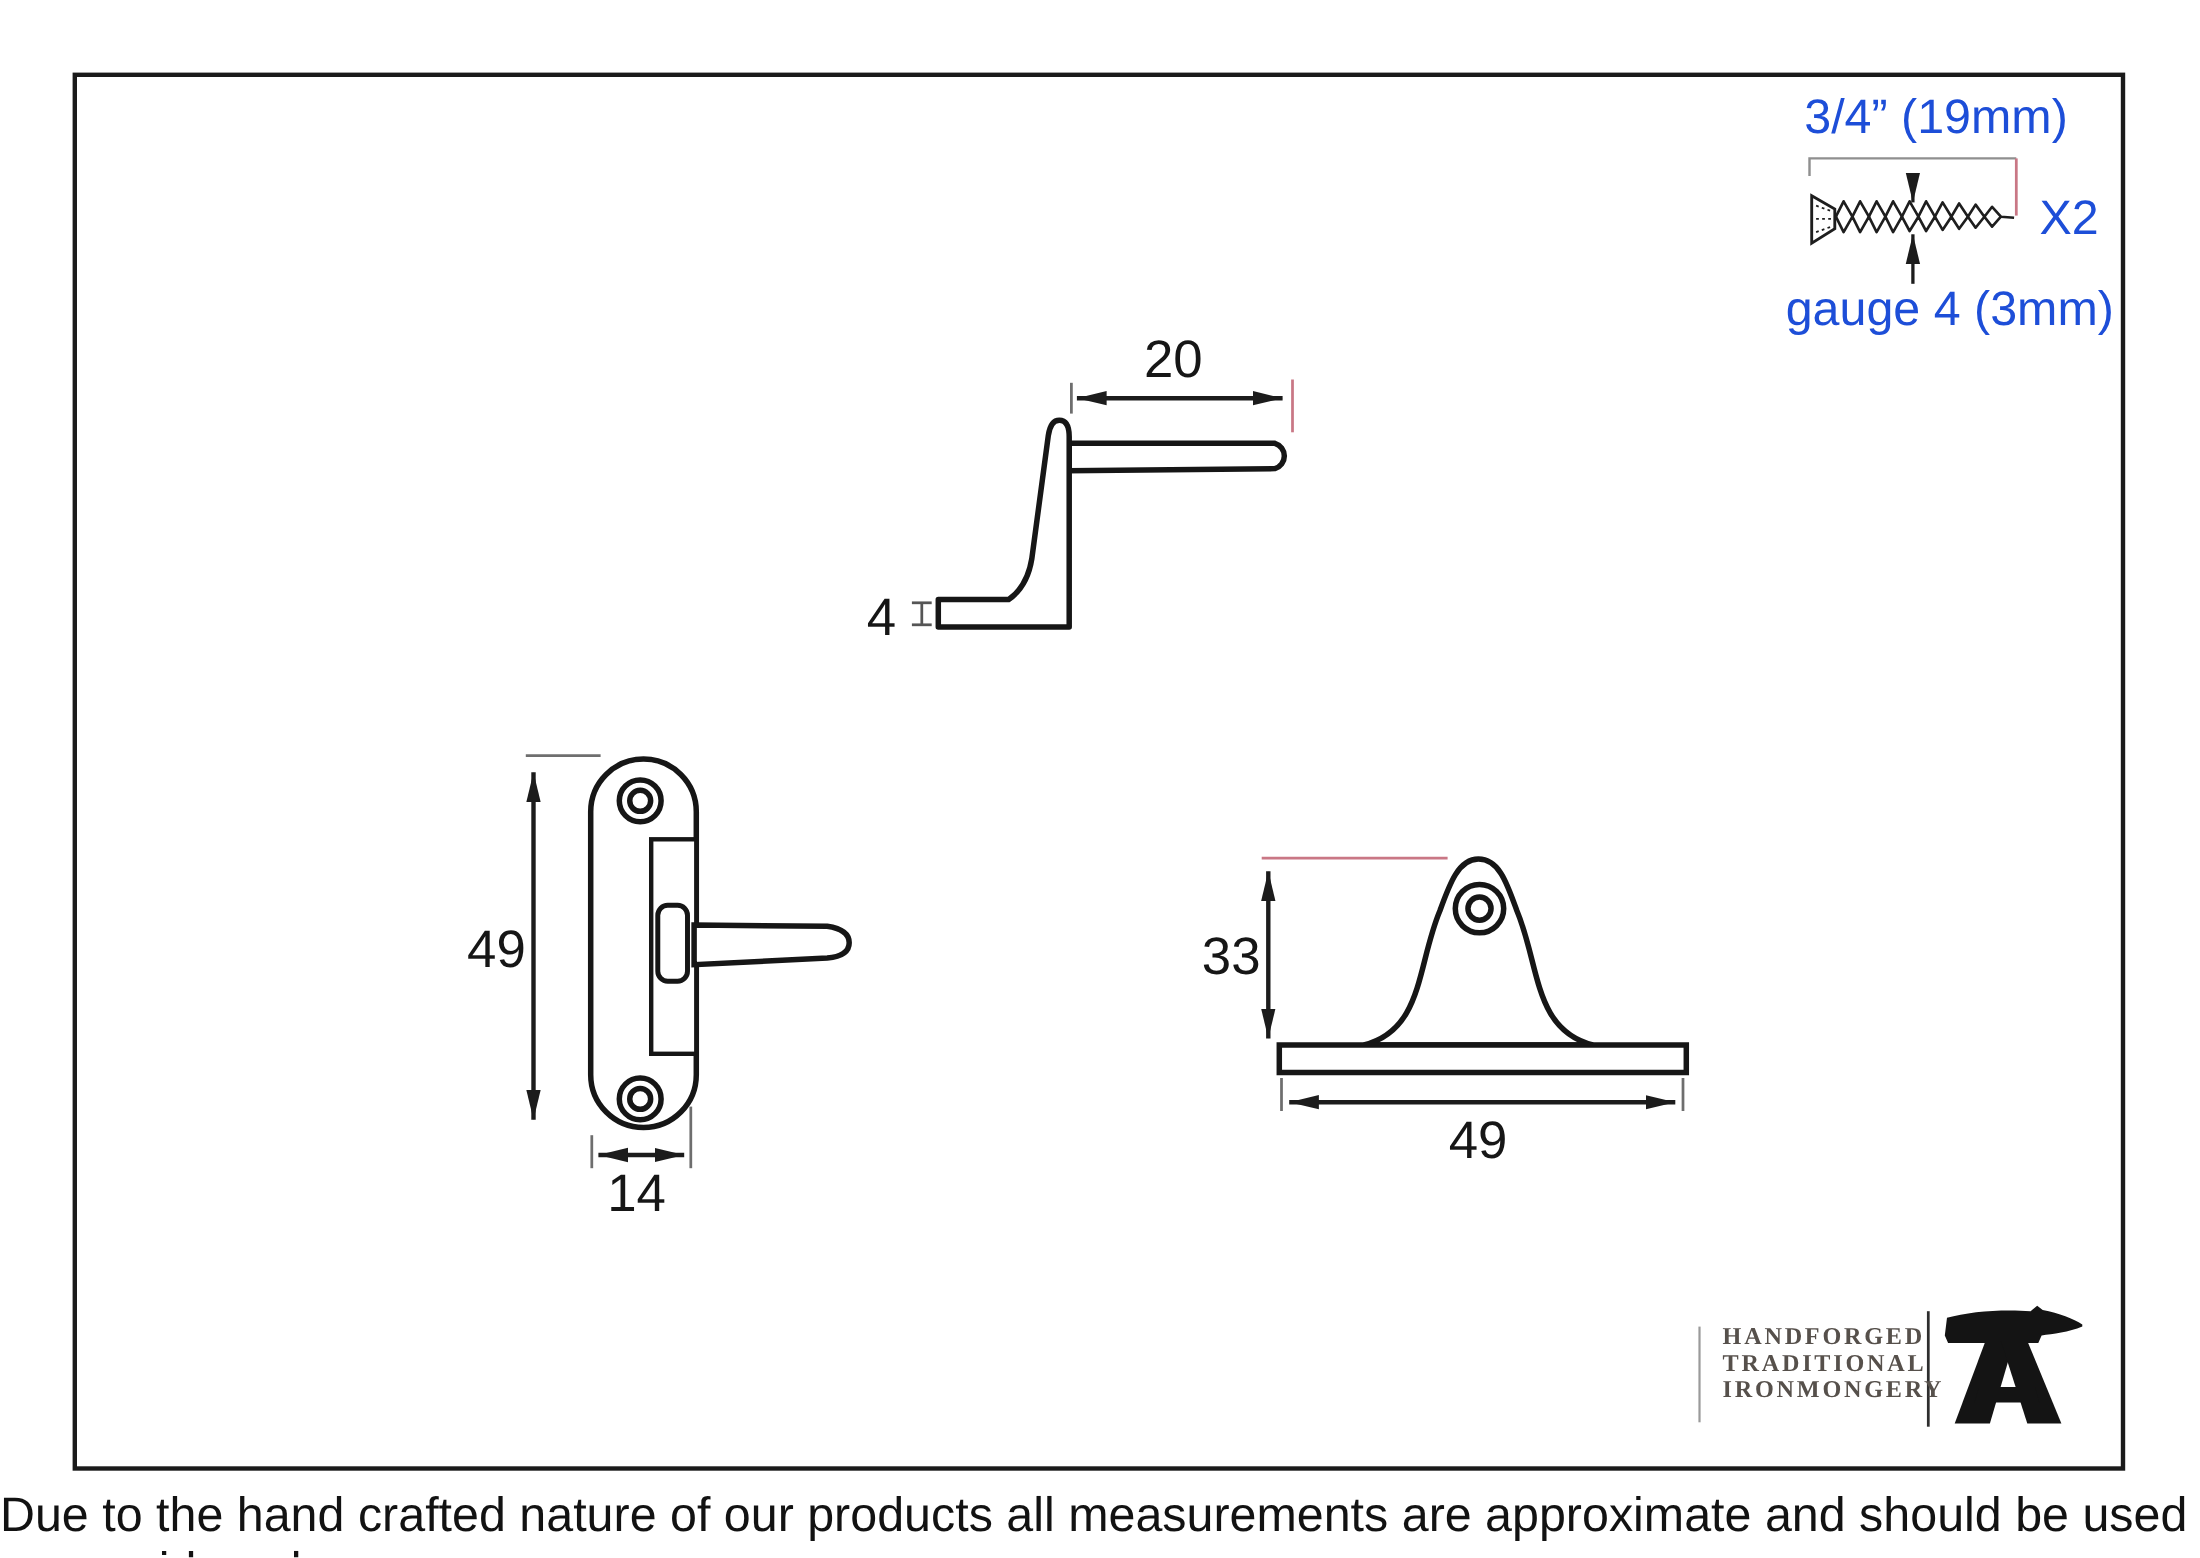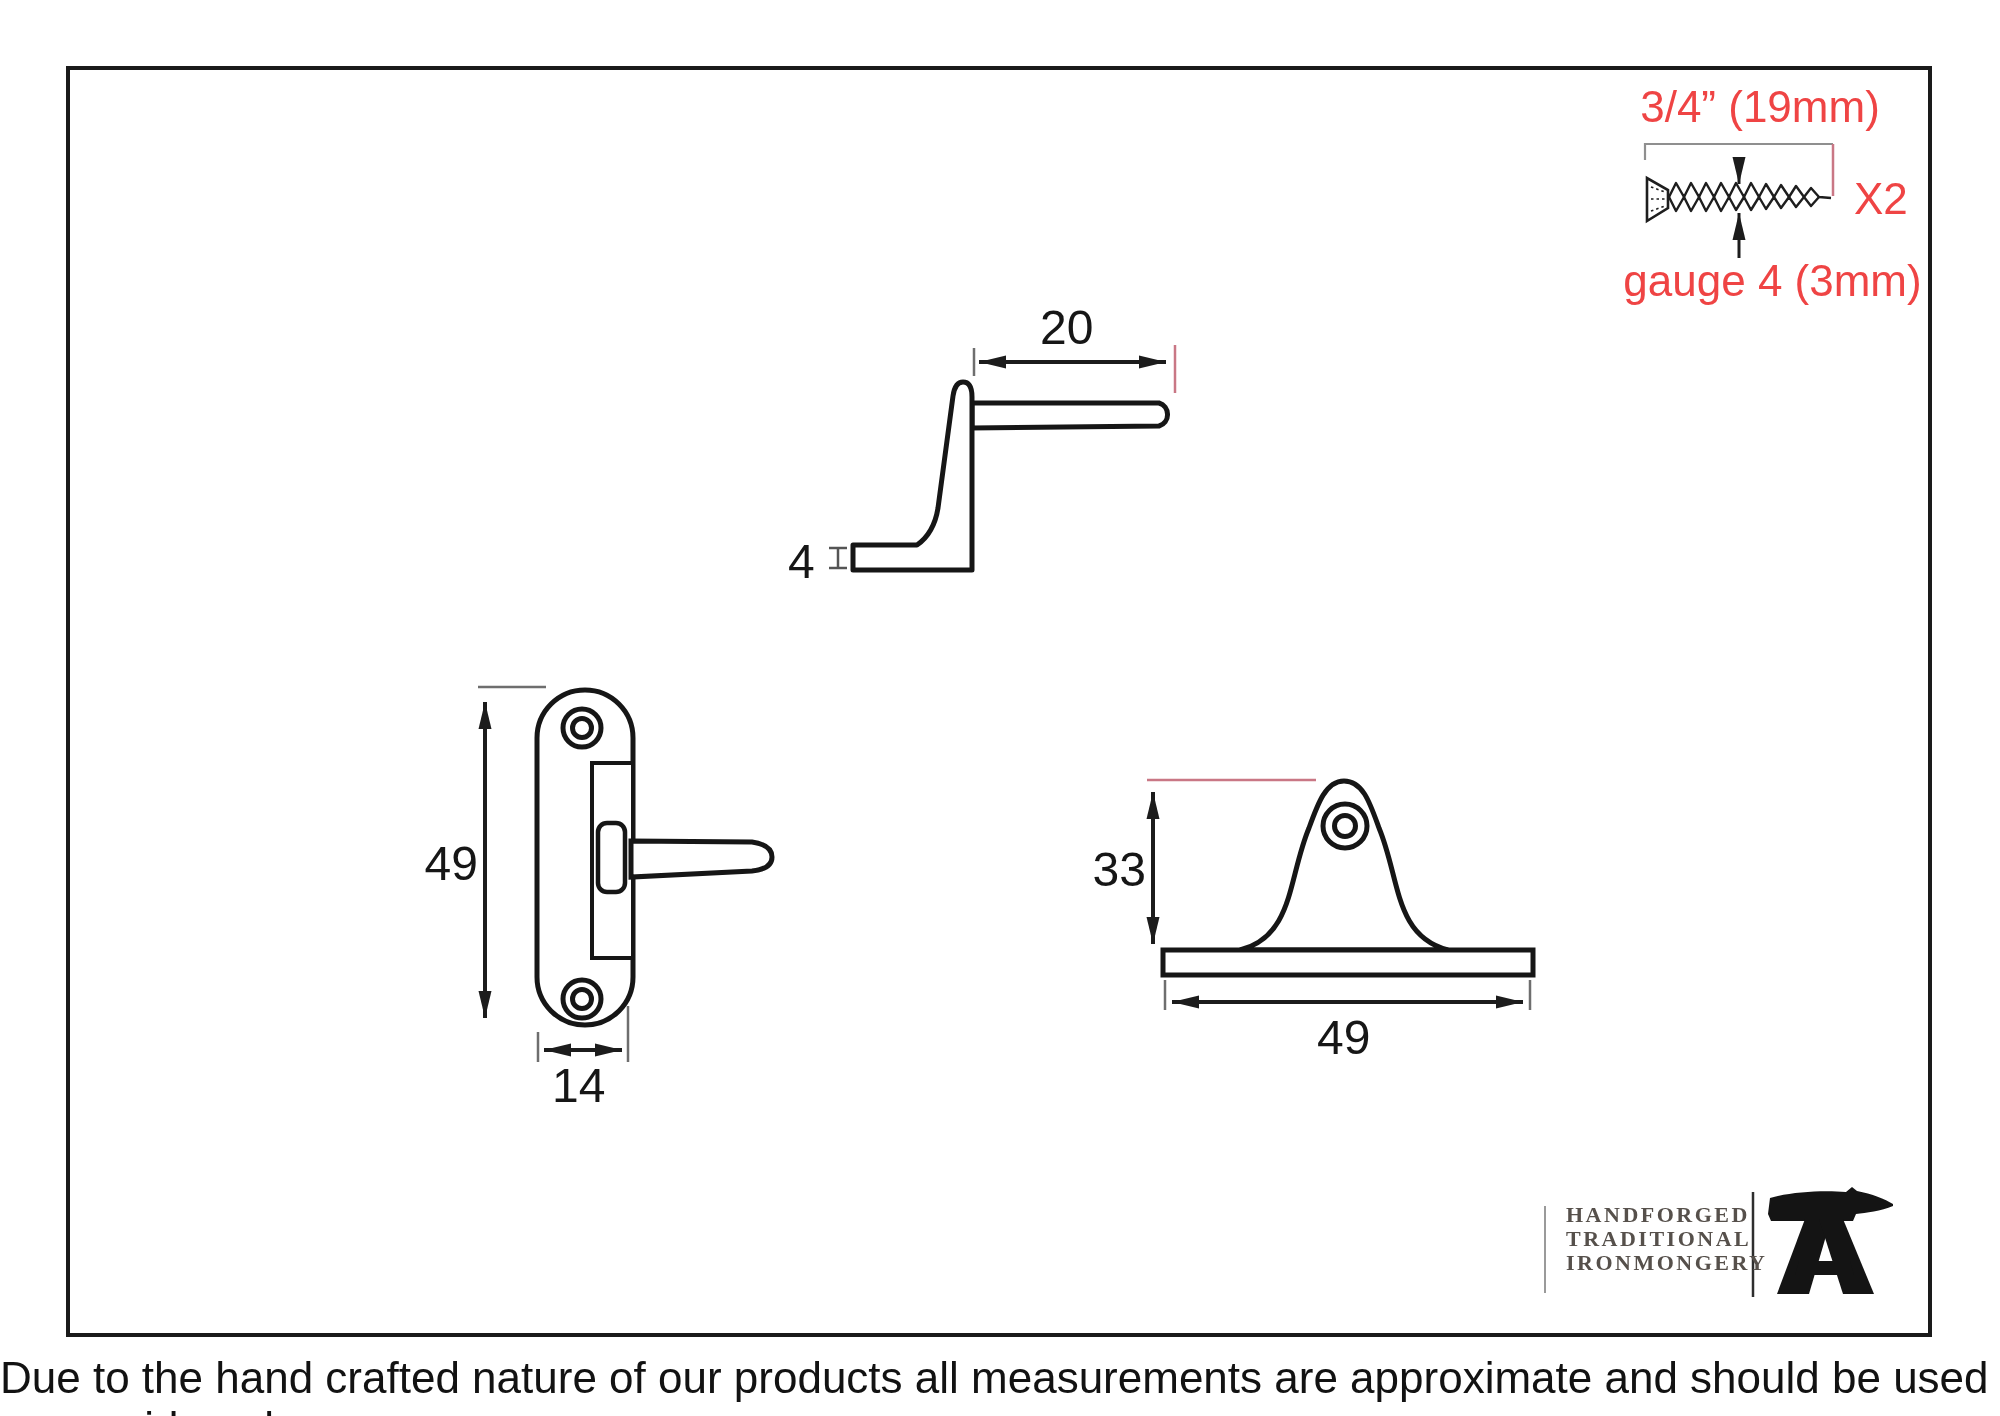--- a/index.html
+++ b/index.html
@@ -6,21 +6,21 @@
   .sheet{position:relative;width:2000px;height:1416px;background:#ffffff;overflow:hidden;
          font-family:"Liberation Sans",sans-serif;color:#161616;}
   .border-frame{position:absolute;left:66px;top:66px;width:1858px;height:1263px;
                 border:4px solid #1a1a1a;background:transparent;}
   .product-code{position:absolute;left:84px;top:84px;font-size:52px;font-weight:600;
                 letter-spacing:-1px;color:#121212;white-space:nowrap;}
   .drawing-svg{position:absolute;left:0;top:0;width:2000px;height:1416px;}
   .dim-label{position:absolute;font-size:48px;color:#161616;white-space:nowrap;}
   .dim-label.center{text-align:left;}
   .dim-label.right{text-align:right;}
-  .screw-label{position:absolute;font-size:44px;color:#ef4444;white-space:nowrap;text-align:center;}
+  .screw-label{position:absolute;font-size:44px;color:#1d4ed8;white-space:nowrap;text-align:center;}
   .logo-text{position:absolute;left:1566px;top:1203px;font-family:"Liberation Serif",serif;
              color:#56504b;font-size:22px;line-height:24px;letter-spacing:2.5px;font-weight:bold;}
   .disclaimer{position:absolute;left:0;top:1353px;width:2000px;text-align:left;
               font-size:44px;color:#121212;}
 </style>
 </head>
 <body>
 
 <div class="sheet">
 

